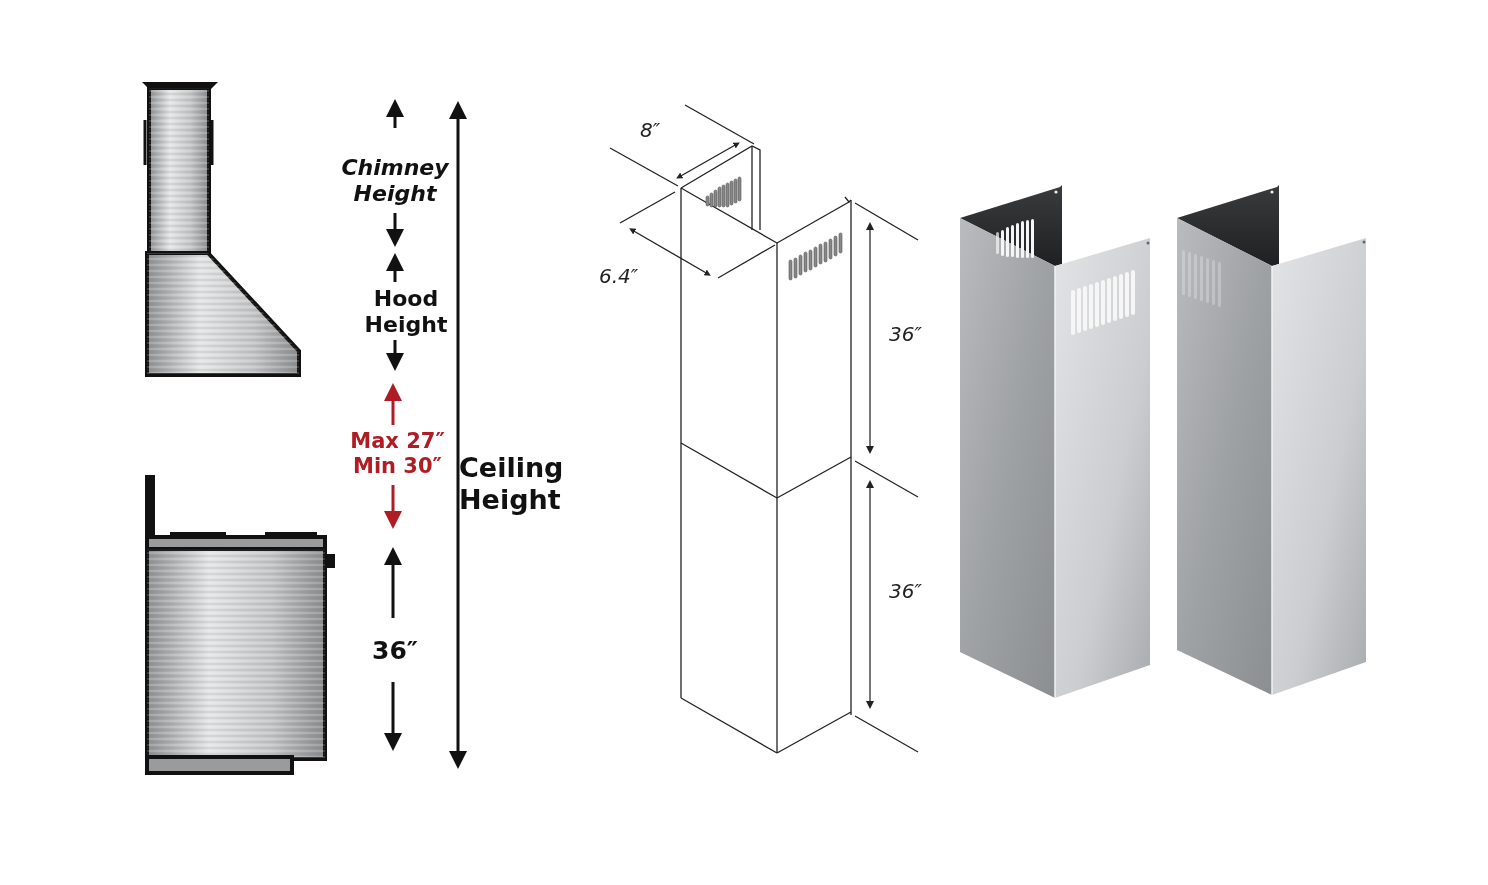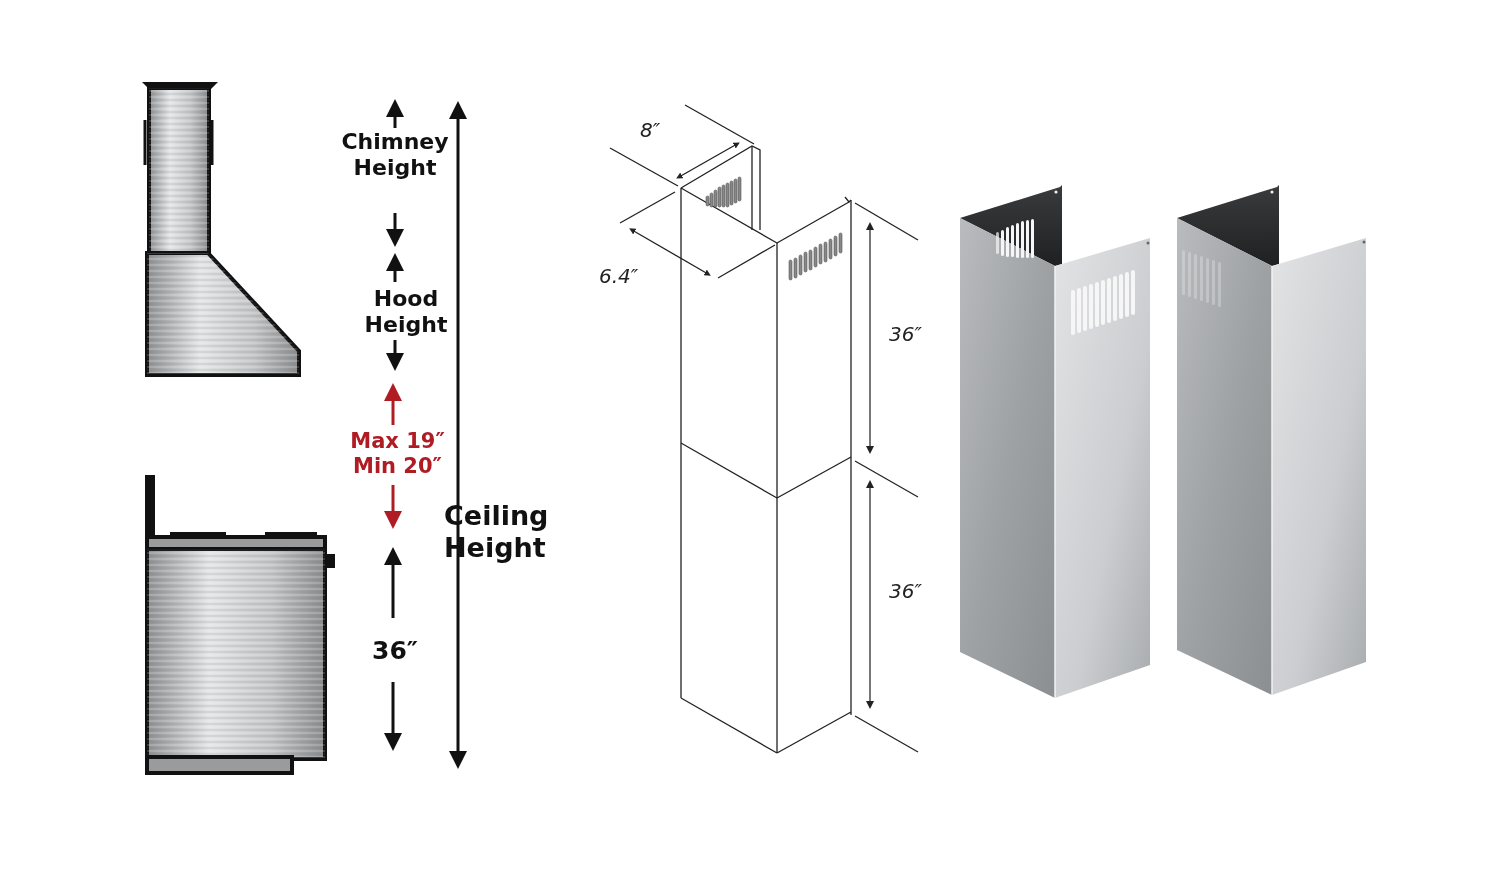--- a/index.html
+++ b/index.html
@@ -206,38 +206,38 @@
       <rect x="1188" y="252" width="3" height="45" rx="1.5"></rect>
       <rect x="1194" y="254" width="3" height="45" rx="1.5"></rect>
       <rect x="1200" y="256" width="3" height="45" rx="1.5"></rect>
       <rect x="1206" y="258" width="3" height="45" rx="1.5"></rect>
       <rect x="1212" y="260" width="3" height="45" rx="1.5"></rect>
       <rect x="1218" y="262" width="3" height="45" rx="1.5"></rect>
     </g>
   </g>
 </svg>
 
-<div class="lbl lbl-black" style="left:335px; top:129px; width:120px;">
+<div class="lbl lbl-black" style="left:335px; top:155px; width:120px;font-style:italic;">
   <div>Chimney</div>
   <div>Height</div>
 </div>
 
 <div class="lbl lbl-black" style="left:346px; top:286px; width:120px;">
   <div>Hood</div>
   <div>Height</div>
 </div>
 
 <div class="lbl lbl-red" style="left:340px; top:429px; width:115px;">
-  <div>Max 19″</div>
-  <div>Min 20″</div>
+  <div>Max 27″</div>
+  <div>Min 30″</div>
 </div>
 
 <div class="lbl lbl-black" style="left:345px; top:638px; width:100px; font-size:25px;">36″</div>
 
-<div class="lbl lbl-ceiling" style="left:444px; top:452px; width:120px;margin-top:48px;">
+<div class="lbl lbl-ceiling" style="left:459px; top:452px; width:120px;">
   <div>Ceiling</div>
   <div>Height</div>
 </div>
 
 <div class="dim" style="left:640px; top:118px;">8″</div>
 <div class="dim" style="left:599px; top:264px;">6.4″</div>
 <div class="dim" style="left:889px; top:322px;">36″</div>
 <div class="dim" style="left:889px; top:579px;">36″</div>
 
 </body></html>

